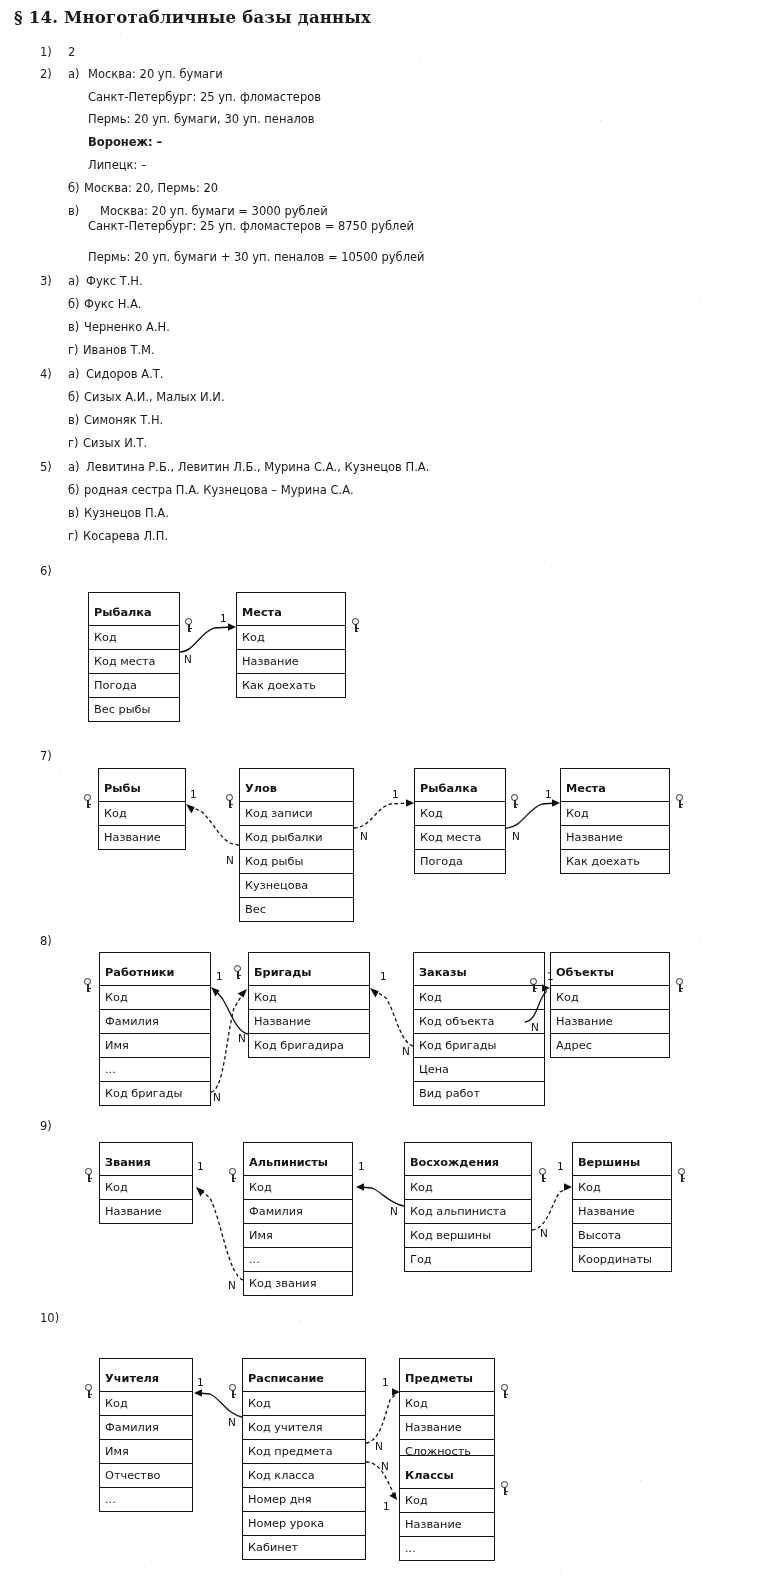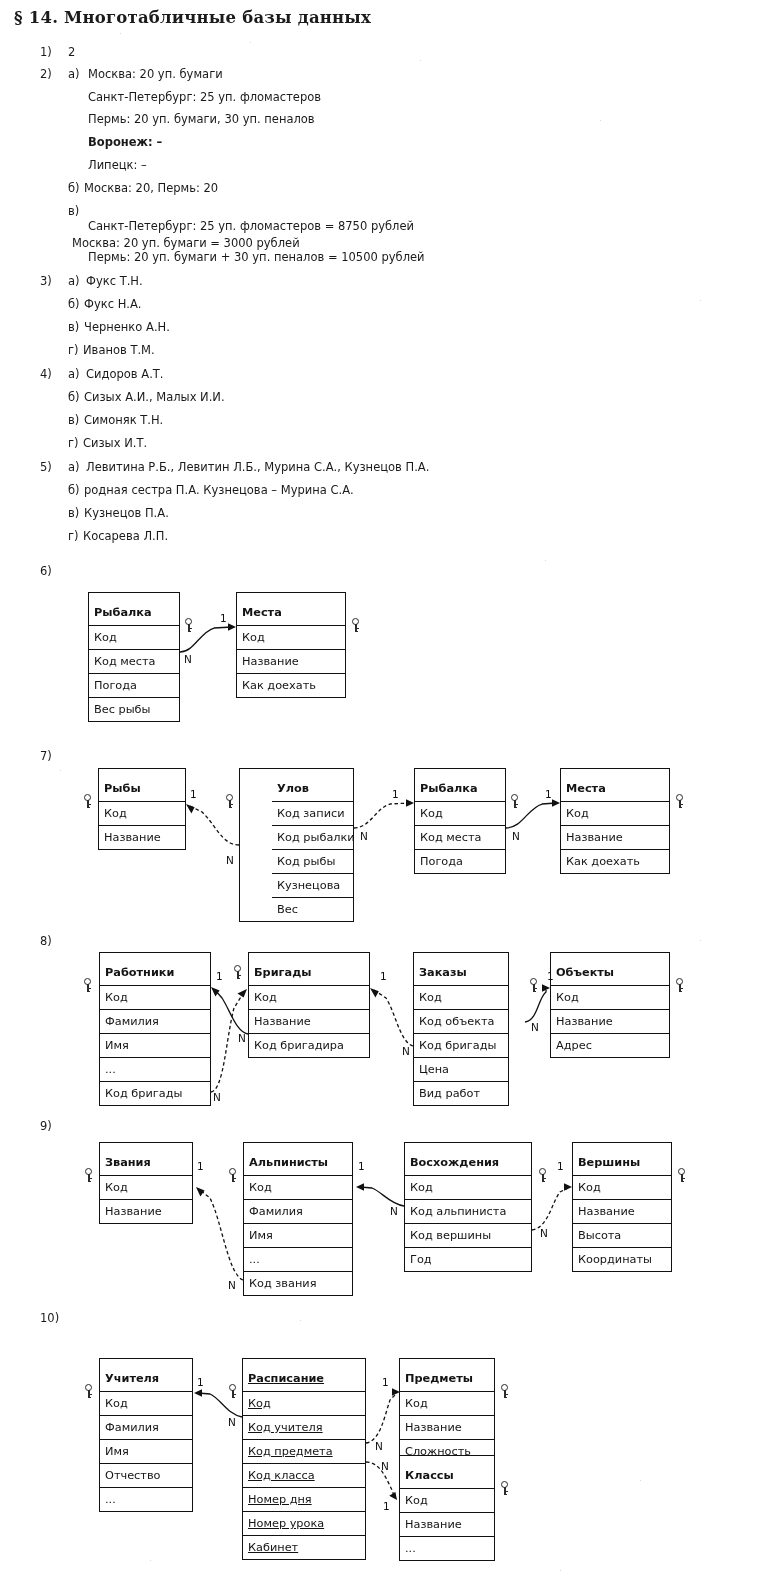--- a/index.html
+++ b/index.html
@@ -67,21 +67,21 @@
   <div class="num" style="left:40px;top:68px;">2)</div>
   <div class="ans-line" style="left:68px;top:68px;">а)</div>
   <div class="ans-line" style="left:88px;top:68px;">Москва: 20 уп. бумаги</div>
   <div class="ans-line" style="left:88px;top:91px;">Санкт-Петербург: 25 уп. фломастеров</div>
   <div class="ans-line" style="left:88px;top:113px;">Пермь: 20 уп. бумаги, 30 уп. пеналов</div>
   <div class="ans-line" style="left:88px;top:136px;font-weight:bold;">Воронеж: –</div>
   <div class="ans-line" style="left:88px;top:159px;">Липецк: –</div>
   <div class="ans-line" style="left:68px;top:182px;">б)</div>
   <div class="ans-line" style="left:84px;top:182px;">Москва: 20, Пермь: 20</div>
   <div class="ans-line" style="left:68px;top:205px;">в)</div>
-  <div class="ans-line" style="left:72px;top:205px;margin-top:32px;">Москва: 20 уп. бумаги = 3000 рублей</div>
+  <div class="ans-line" style="left:100px;top:205px;">Москва: 20 уп. бумаги = 3000 рублей</div>
   <div class="ans-line" style="left:88px;top:220px;">Санкт-Петербург: 25 уп. фломастеров = 8750 рублей</div>
   <div class="ans-line" style="left:88px;top:251px;">Пермь: 20 уп. бумаги + 30 уп. пеналов = 10500 рублей</div>
 
   <div class="num" style="left:40px;top:275px;">3)</div>
   <div class="ans-line" style="left:68px;top:275px;">а)</div>
   <div class="ans-line" style="left:86px;top:275px;">Фукс Т.Н.</div>
   <div class="ans-line" style="left:68px;top:298px;">б)</div>
   <div class="ans-line" style="left:84px;top:298px;">Фукс Н.А.</div>
   <div class="ans-line" style="left:68px;top:321px;">в)</div>
   <div class="ans-line" style="left:84px;top:321px;">Черненко А.Н.</div>
@@ -147,21 +147,21 @@
     <div class="row">Код</div>
     <div class="row">Название</div>
   </div>
   <div class="key" style="left:84px;top:794px;">
       <div class="kring"></div>
       <div class="kstem"></div>
       <div class="kb1"></div>
       <div class="kb2"></div>
     </div>
 
-  <div class="tbl" style="left:239px;top:768px;width:115px;padding-left:32px;">
+  <div class="tbl" style="left:239px;top:768px;width:115px;">
     <div class="row hdr">Улов</div>
     <div class="row">Код записи</div>
     <div class="row">Код рыбалки</div>
     <div class="row">Код рыбы</div>
     <div class="row">Кузнецова</div>
     <div class="row">Вес</div>
   </div>
   <div class="key" style="left:226px;top:794px;">
       <div class="kring"></div>
       <div class="kstem"></div>
@@ -225,21 +225,21 @@
     <div class="row">Название</div>
     <div class="row">Код бригадира</div>
   </div>
   <div class="key" style="left:234px;top:965px;">
       <div class="kring"></div>
       <div class="kstem"></div>
       <div class="kb1"></div>
       <div class="kb2"></div>
     </div>
 
-  <div class="tbl" style="left:413px;top:952px;width:96px;">
+  <div class="tbl" style="left:413px;top:952px;width:132px;">
     <div class="row hdr">Заказы</div>
     <div class="row">Код</div>
     <div class="row">Код объекта</div>
     <div class="row">Код бригады</div>
     <div class="row">Цена</div>
     <div class="row">Вид работ</div>
   </div>
   <div class="key" style="left:530px;top:978px;">
       <div class="kring"></div>
       <div class="kstem"></div>
@@ -342,21 +342,21 @@
     <div class="row">Отчество</div>
     <div class="row">...</div>
   </div>
   <div class="key" style="left:85px;top:1384px;">
       <div class="kring"></div>
       <div class="kstem"></div>
       <div class="kb1"></div>
       <div class="kb2"></div>
     </div>
 
-  <div class="tbl" style="left:242px;top:1358px;width:124px;text-decoration:underline;">
+  <div class="tbl" style="left:242px;top:1358px;width:124px;">
     <div class="row hdr">Расписание</div>
     <div class="row">Код</div>
     <div class="row">Код учителя</div>
     <div class="row">Код предмета</div>
     <div class="row">Код класса</div>
     <div class="row">Номер дня</div>
     <div class="row">Номер урока</div>
     <div class="row">Кабинет</div>
   </div>
   <div class="key" style="left:229px;top:1384px;">

